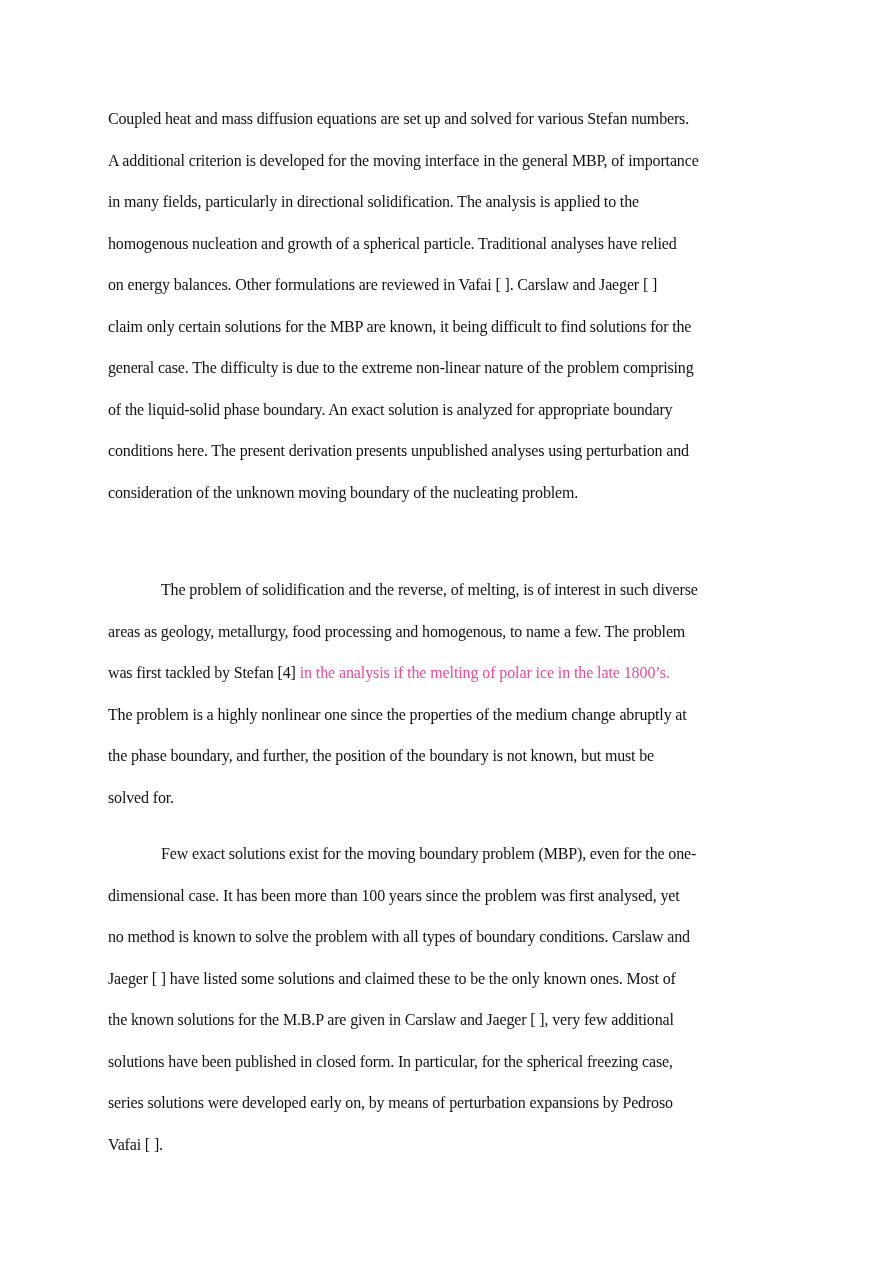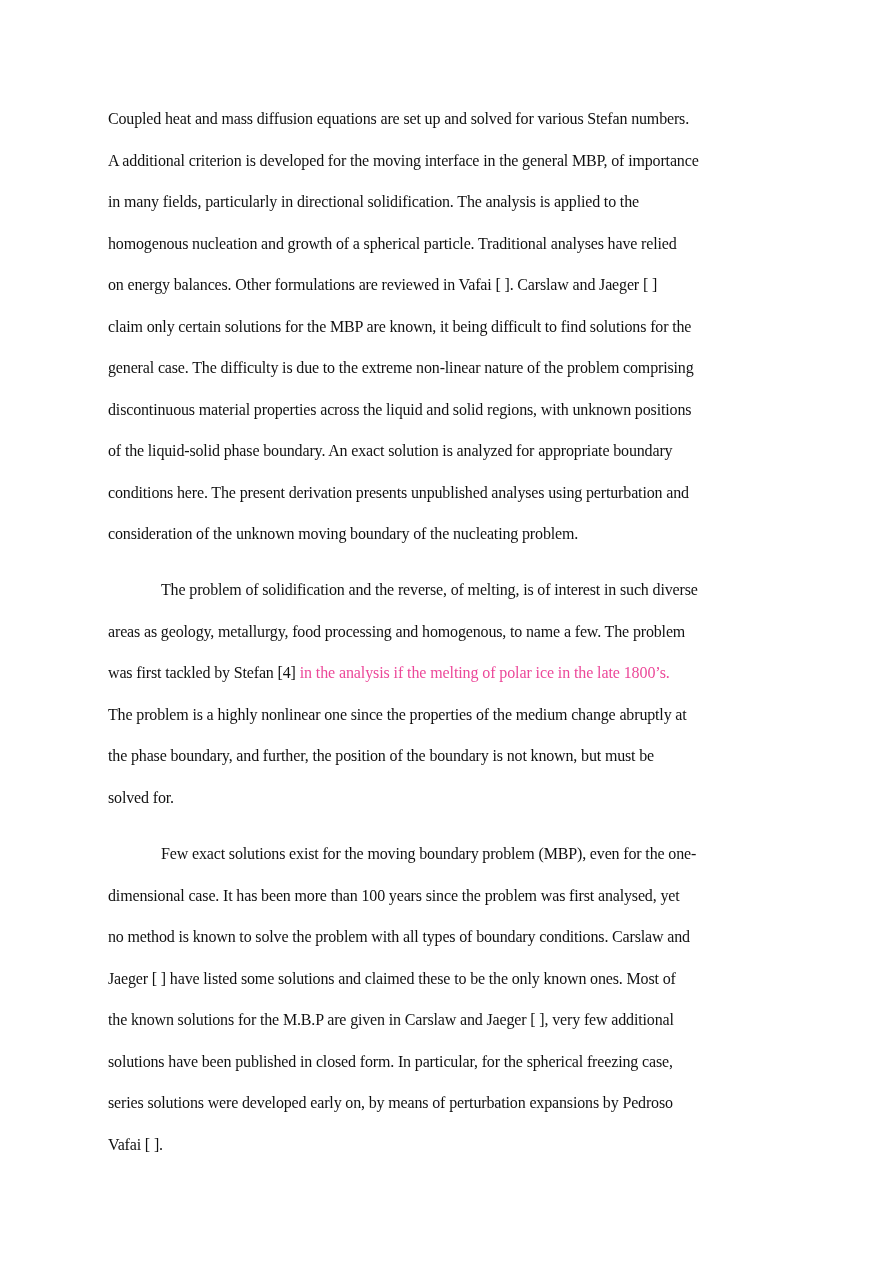--- a/index.html
+++ b/index.html
@@ -23,21 +23,20 @@
 <div class="page">
 
   <div class="para" style="top:109px;">
     <span class="line">Coupled heat and mass diffusion equations are set up and solved for various Stefan numbers.</span>
     <span class="line">A additional criterion is developed for the moving interface in the general MBP, of importance</span>
     <span class="line">in many fields, particularly in directional solidification. The analysis is applied to the</span>
     <span class="line">homogenous nucleation and growth of a spherical particle. Traditional analyses have relied</span>
     <span class="line">on energy balances. Other formulations are reviewed in Vafai [ ]. Carslaw and Jaeger [ ]</span>
     <span class="line">claim only certain solutions for the MBP are known, it being difficult to find solutions for the</span>
     <span class="line">general case. The difficulty is due to the extreme non-linear nature of the problem comprising</span>
-    <span class="line">discontinuous material properties across the liquid and solid regions, with unknown positions</span>
     <span class="line">of the liquid-solid phase boundary. An exact solution is analyzed for appropriate boundary</span>
     <span class="line">conditions here. The present derivation presents unpublished analyses using perturbation and</span>
     <span class="line">consideration of the unknown moving boundary of the nucleating problem.</span>
   </div>
 
   <div class="para" style="top:580px;">
     <span class="line indent">The problem of solidification and the reverse, of melting, is of interest in such diverse</span>
     <span class="line">areas as geology, metallurgy, food processing and homogenous, to name a few. The problem</span>
     <span class="line"><span>was first tackled by Stefan [4]</span><span class="light"> in the analysis if the melting of polar ice in the late 1800’s.</span></span>
     <span class="line">The problem is a highly nonlinear one since the properties of the medium change abruptly at</span>

